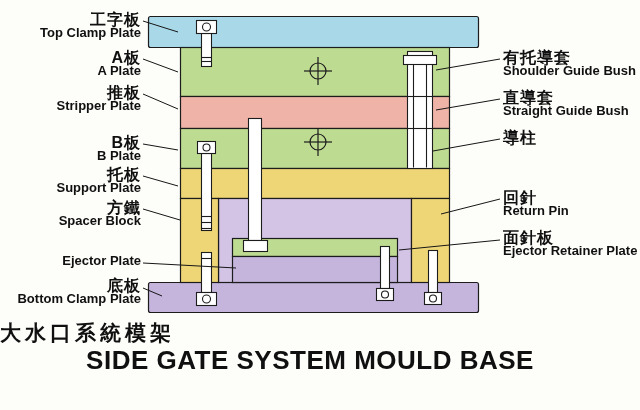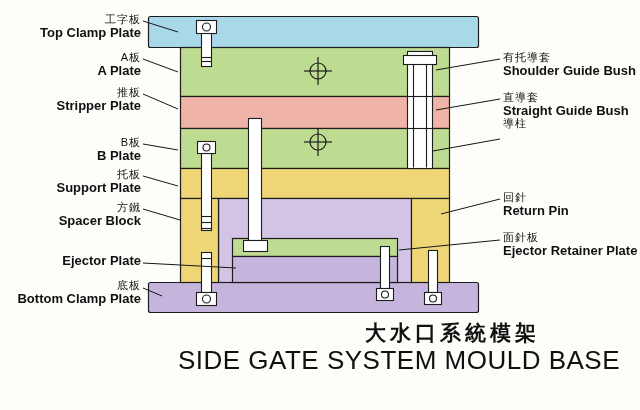--- a/index.html
+++ b/index.html
@@ -3,26 +3,26 @@
 <meta charset="utf-8">
 <style>
   * { margin:0; padding:0; box-sizing:border-box; }
   html,body { width:640px; height:410px; }
   body { background:#ffffff; font-family:"Liberation Sans", sans-serif; color:#101010; }
   .canvas { position:relative; width:640px; height:410px; background:#fdfdfa; overflow:hidden; }
   svg.drawing { position:absolute; left:0; top:0; }
   .lbl { position:absolute; }
   .left-lbl { left:2px; width:139px; text-align:right; }
   .right-lbl { left:503px; width:135px; text-align:left; }
-  .lbl .zh { font-size:11px; font-weight:normal; line-height:13px; letter-spacing:1px; white-space:nowrap; }
+  .lbl .zh { font-size:16px; font-weight:bold; line-height:13px; letter-spacing:1px; white-space:nowrap; }
   .lbl .en { font-size:13px; font-weight:bold; line-height:13px; white-space:nowrap; }
-  .title-zh { position:absolute; top:319px; left:0; width:540px; text-align:right;
+  .title-zh { position:absolute; top:319px; left:0; width:540px; text-align:left;
               font-size:21px; font-weight:bold; letter-spacing:4px; }
-  .title-en { position:absolute; top:345px; left:0; width:620px; text-align:right;
-              font-size:26px; font-weight:normal; letter-spacing:0.5px; }
+  .title-en { position:absolute; top:345px; left:0; width:620px; text-align:center;
+              font-size:26px; font-weight:bold; letter-spacing:0.5px; }
 </style>
 </head>
 <body>
 
 <div class="canvas">
 
   <svg class="drawing" width="640" height="410" viewBox="0 0 640 410">
 
     <g stroke="#1c1c1c" stroke-width="1.2">
       <rect x="148.5" y="16.5" width="330" height="31" rx="2" style="fill: rgb(169, 217, 233);"></rect>
@@ -143,21 +143,21 @@
   </div>
 
   <div class="lbl right-lbl" style="top:51px">
     <div class="zh">有托導套</div>
     <div class="en">Shoulder Guide Bush</div>
   </div>
   <div class="lbl right-lbl" style="top:91px">
     <div class="zh">直導套</div>
     <div class="en">Straight Guide Bush</div>
   </div>
-  <div class="lbl right-lbl" style="top:117px">
+  <div class="lbl right-lbl" style="top:131px">
     <div class="zh">導柱</div>
   </div>
   <div class="lbl right-lbl" style="top:191px">
     <div class="zh">回針</div>
     <div class="en">Return Pin</div>
   </div>
   <div class="lbl right-lbl" style="top:231px">
     <div class="zh">面針板</div>
     <div class="en">Ejector Retainer Plate</div>
   </div>

